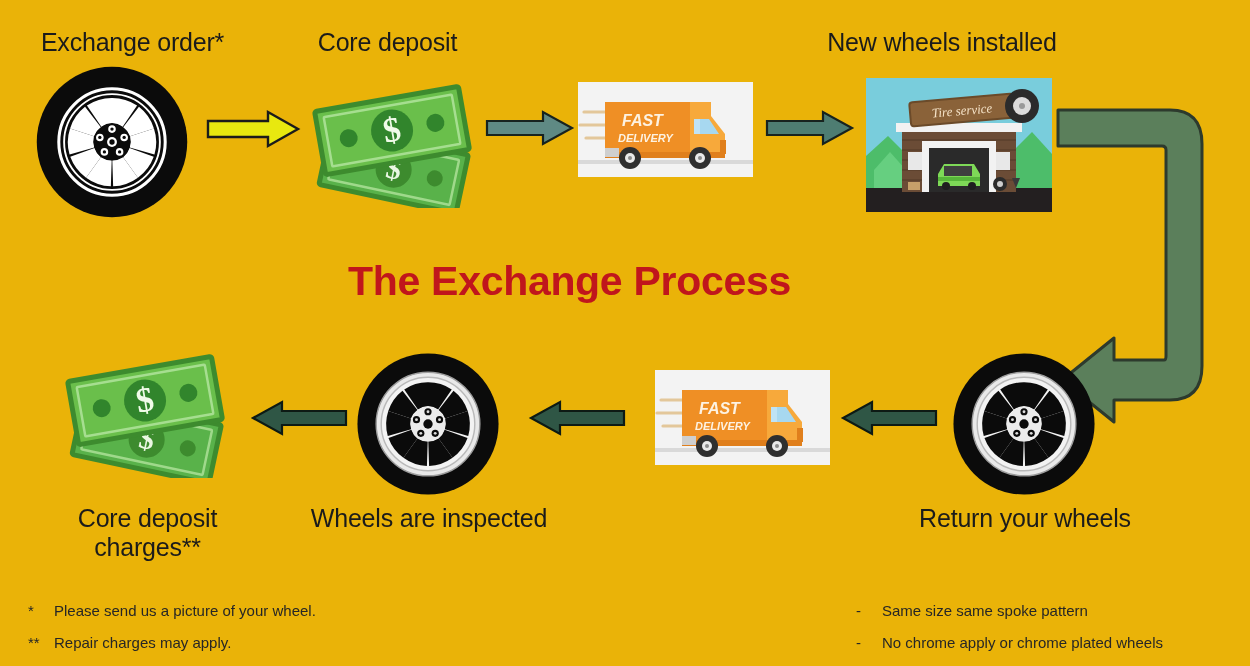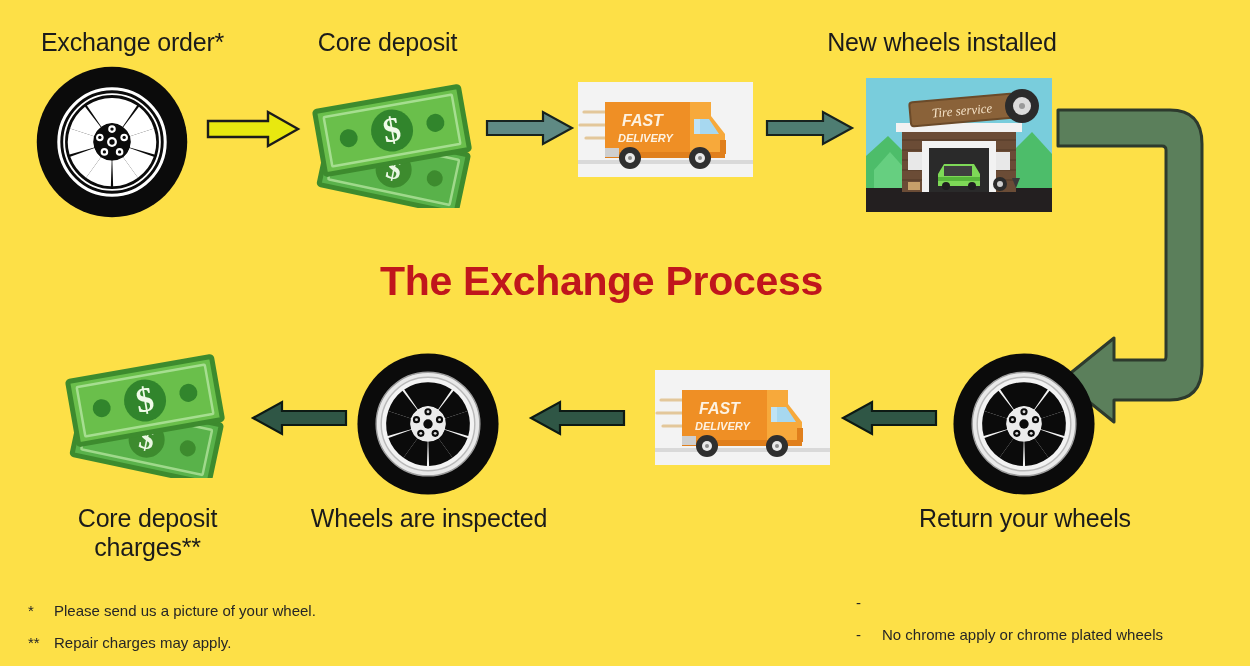--- a/index.html
+++ b/index.html
@@ -9,21 +9,21 @@
     background: #ffffff;
   }
   body {
     font-family: "Liberation Sans", sans-serif;
     color: #1a1a1a;
   }
   #canvas {
     position: relative;
     width: 1250px;
     height: 666px;
-    background: #fde047;
+    background: #eab308;
     overflow: hidden;
   }
   .abs { position: absolute; }
 
   
   .step-label {
     font-size: 25px;
     font-weight: 400;
     color: #1b1b1b;
     letter-spacing: -0.2px;
@@ -274,21 +274,21 @@
                L62,256
                L112,256
                Q114,256 114,252
                L114,46
                Q114,42 110,42
                L6,42
                Z" fill="#5b7f5b" stroke="#2d3a2d" stroke-width="3" stroke-linejoin="round"></path>
     </svg>
   </div>
 
-  <div class="abs title" style="left:348px; top:258px;margin-left:32px;">The Exchange Process</div>
+  <div class="abs title" style="left:348px; top:258px;">The Exchange Process</div>
 
   <div class="abs" style="left:58px; top:348px;">
     <svg class="gfx" width="180" height="130" viewBox="0 0 180 130">
       <g transform="rotate(12 90 95)">
         <rect x="18" y="62" width="140" height="60" rx="2" fill="#59b24a" stroke="#3d8b2e" stroke-width="5"></rect>
         <rect x="26" y="69" width="124" height="46" rx="1" fill="none" stroke="#9fd98b" stroke-width="2.5"></rect>
         <circle cx="88" cy="92" r="18" fill="#3d8b2e"></circle>
         <text x="88" y="101" font-family="'Liberation Serif',serif" font-size="30" font-weight="bold" fill="#eaf7e3" text-anchor="middle">$</text>
         <circle cx="46" cy="92" r="8" fill="#3d8b2e"></circle>
         <circle cx="130" cy="92" r="8" fill="#3d8b2e"></circle>
@@ -463,20 +463,21 @@
     </div>
     <div class="footnote-row">
       <span class="footnote-mark">**</span>
       <span class="footnote-text">Repair charges may apply.</span>
     </div>
   </div>
 
   <div class="abs footnote-block" style="left:856px; top:594px;">
     <div class="footnote-row">
       <span class="footnote-mark">-</span>
+      <span class="footnote-text">Same size same spoke pattern</span>
     </div>
     <div class="footnote-row">
       <span class="footnote-mark">-</span>
       <span class="footnote-text">No chrome apply or chrome plated wheels</span>
     </div>
   </div>
 
 </div>
 
 </body></html>

